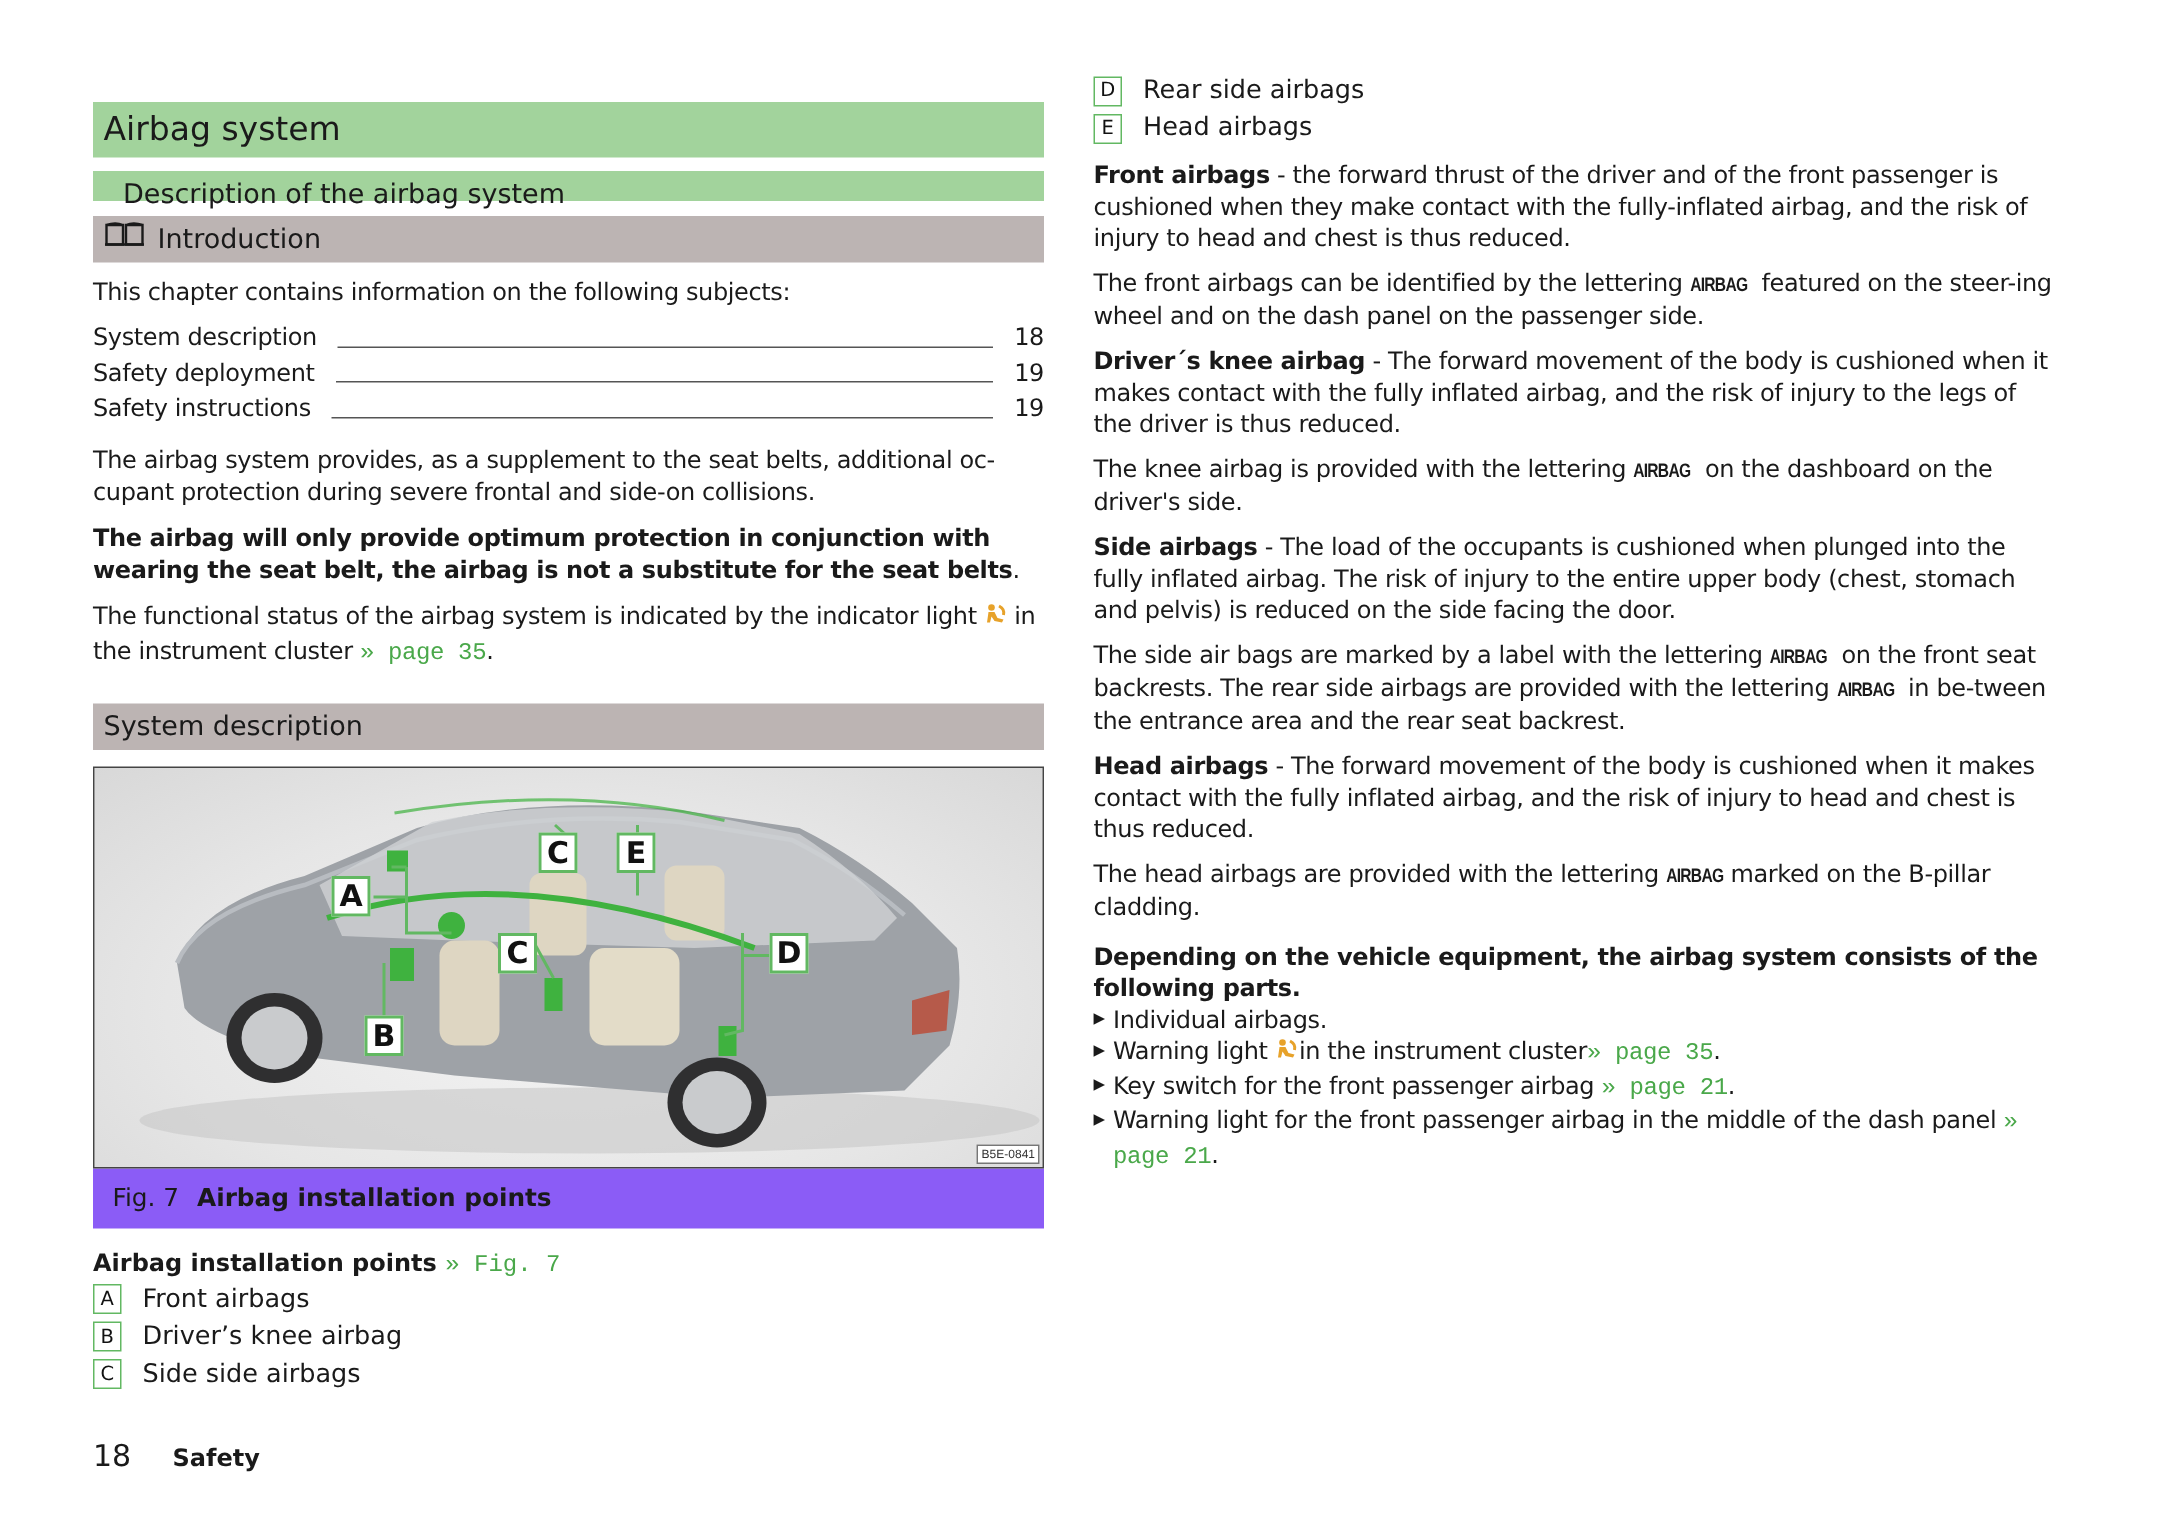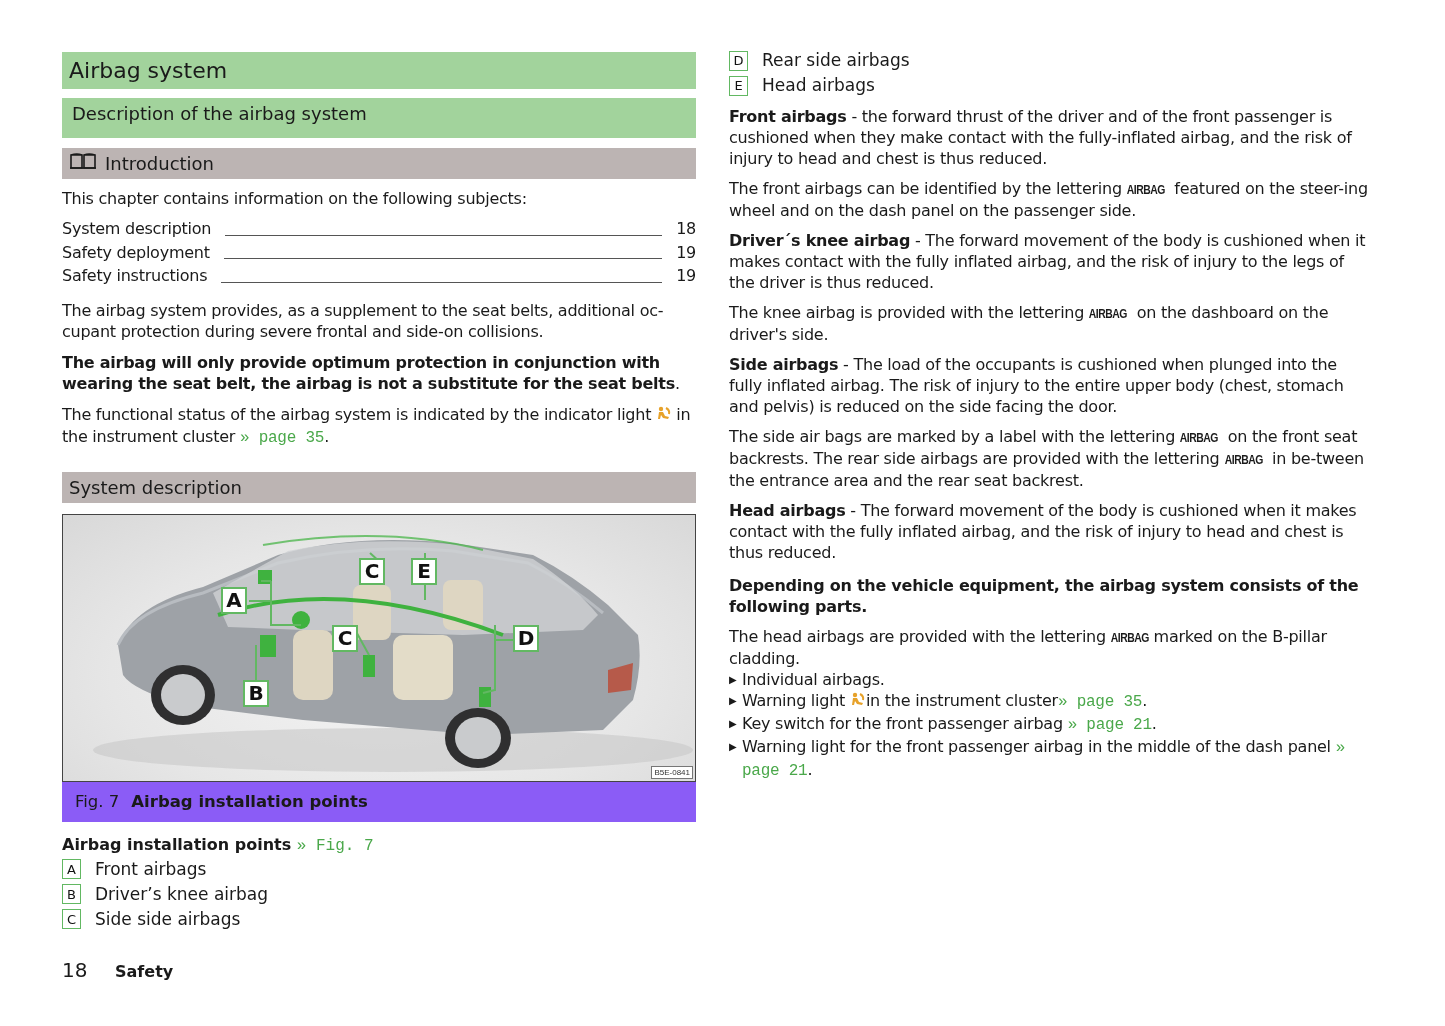--- a/index.html
+++ b/index.html
@@ -1,24 +1,24 @@
 <!DOCTYPE html>
 <html><head>
 <meta charset="utf-8">
 <style>
   * { box-sizing: border-box; margin: 0; padding: 0; }
   html, body { width: 1445px; height: 1026px; background: #ffffff; overflow: hidden; }
   body { position: relative; font-family: "DejaVu Sans", sans-serif; color: #1a1a1a; }
   .page { position: absolute; inset: 0; }
 
-  .col-left { position: absolute; left: 62px; top: 52px; width: 634px; }
+  .col-left { position: absolute; left: 62px; top: 68px; width: 634px; }
   .col-right { position: absolute; left: 729px; top: 48px; width: 640px; }
 
   .h1 { background: #a2d39c; height: 37px; padding: 0 7px; font-size: 22px; line-height: 37px; color: #1a1a1a; }
-  .h2 { background: #a2d39c; height: 40px; padding: 0 10px; font-size: 18px; line-height: 31px; margin-top: 9px; }
+  .h2 { background: #a2d39c; height: 20px; padding: 0 20px; font-size: 18px; line-height: 31px; margin-top: 9px; }
   .h3 { background: #bcb4b3; height: 31px; padding: 0 7px; font-size: 18px; line-height: 31px; margin-top: 10px; display: flex; align-items: center; gap: 8px; }
   .h3-sys { margin-top: 23px; }
 
   .p { font-size: 16px; line-height: 21px; letter-spacing: -0.25px; margin-top: 10px; }
   .p b { font-weight: bold; }
   .link { color: #4aa84a; font-family: Liberation Mono, monospace; }
 
   .toc { margin-top: 8px; }
   .toc-row { display: flex; align-items: flex-end; font-size: 16px; line-height: 23.5px; letter-spacing: -0.25px; }
   .toc-row .label { white-space: nowrap; }
@@ -209,26 +209,26 @@
     <div class="rp">
       <b>Side airbags</b><span> - The load of the occupants is cushioned when plunged into the fully inflated airbag. The risk of injury to the entire upper body (chest, stomach and pelvis) is reduced on the side facing the door.</span>
     </div>
     <div class="rp">
       <span>The side air bags are marked by a label with the lettering</span><span class="airbag-mark">AIRBAG</span><span> on the front seat backrests. The rear side airbags are provided with the lettering</span><span class="airbag-mark">AIRBAG</span><span> in be-tween the entrance area and the rear seat backrest.</span>
     </div>
 
     <div class="rp">
       <b>Head airbags</b><span> - The forward movement of the body is cushioned when it makes contact with the fully inflated airbag, and the risk of injury to head and chest is thus reduced.</span>
     </div>
+    <div class="rp">
+      <span>The head airbags are provided with the lettering</span><span class="airbag-mark">AIRBAG</span><span>marked on the B-pillar cladding.</span>
+    </div>
+
     <div class="rp" style="margin-top:12px">
       <b>Depending on the vehicle equipment, the airbag system consists of the following parts.</b>
-    </div>
-
-    <div class="rp">
-      <span>The head airbags are provided with the lettering</span><span class="airbag-mark">AIRBAG</span><span>marked on the B-pillar cladding.</span>
     </div>
     <div class="bullets">
       <div class="bullet">
         <span class="tri">▶</span>
         <span>Individual airbags.</span>
       </div>
       <div class="bullet">
         <span class="tri">▶</span>
         <span>
           <span>Warning light </span><span class="warn-icon"><svg width="16" height="14" viewBox="0 0 16 14">

